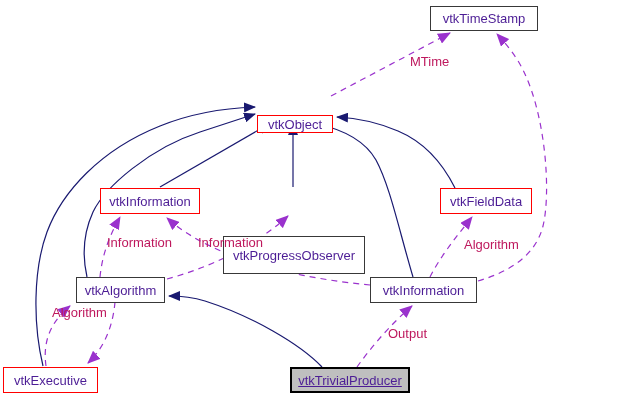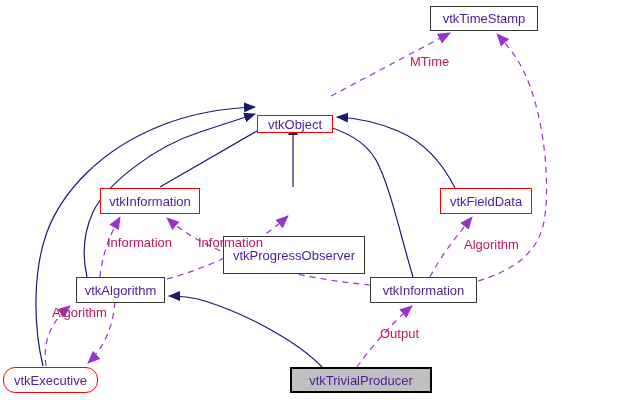--- a/index.html
+++ b/index.html
@@ -61,24 +61,24 @@
   <div class="node" style="left: 100px; top: 188px; width: 100px; height: 26px; border-color: rgb(255, 0, 0);">vtkInformation</div>
 
   <div class="node" style="left: 223px; top: 188px; width: 142px; height: 38px; border-color: rgb(56, 56, 56); margin-top: 48px;">vtkProgressObserver</div>
 
   <div class="node" style="left: 76px; top: 277px; width: 89px; height: 26px; border-color: rgb(56, 56, 56);">vtkAlgorithm</div>
 
   <div class="node" style="left: 440px; top: 188px; width: 92px; height: 26px; border-color: rgb(255, 0, 0);">vtkFieldData</div>
 
   <div class="node" style="left: 370px; top: 277px; width: 107px; height: 26px; border-color: rgb(56, 56, 56);">vtkInformation</div>
 
-  <div class="node" style="left: 3px; top: 367px; width: 95px; height: 26px; border-color: rgb(255, 0, 0); border-radius: 12px;">vtkExecutive</div>
+  <div class="node" style="left: 3px; top: 367px; width: 95px; height: 26px; border-color: rgb(255, 0, 0);">vtkExecutive</div>
 
-  <div class="node main" style="left: 290px; top: 367px; width: 142px; height: 26px; border-color: rgb(0, 0, 0); background-color: rgb(191, 191, 191);">vtkTrivialProducer</div>
+  <div class="node main" style="left: 290px; top: 367px; width: 120px; height: 26px; border-color: rgb(0, 0, 0); background-color: rgb(191, 191, 191); text-decoration: underline;">vtkTrivialProducer</div>
 
   <div class="elabel" style="left:410px;top:55px">MTime</div>
   <div class="elabel" style="left:107px;top:236px">Information</div>
   <div class="elabel" style="left:198px;top:236px">Information</div>
   <div class="elabel" style="left:464px;top:238px">Algorithm</div>
   <div class="elabel" style="left:52px;top:306px">Algorithm</div>
-  <div class="elabel" style="left:380px;top:327px">Output</div>
+  <div class="elabel" style="left:388px;top:327px">Output</div>
 
 </div>
 
 </body></html>

